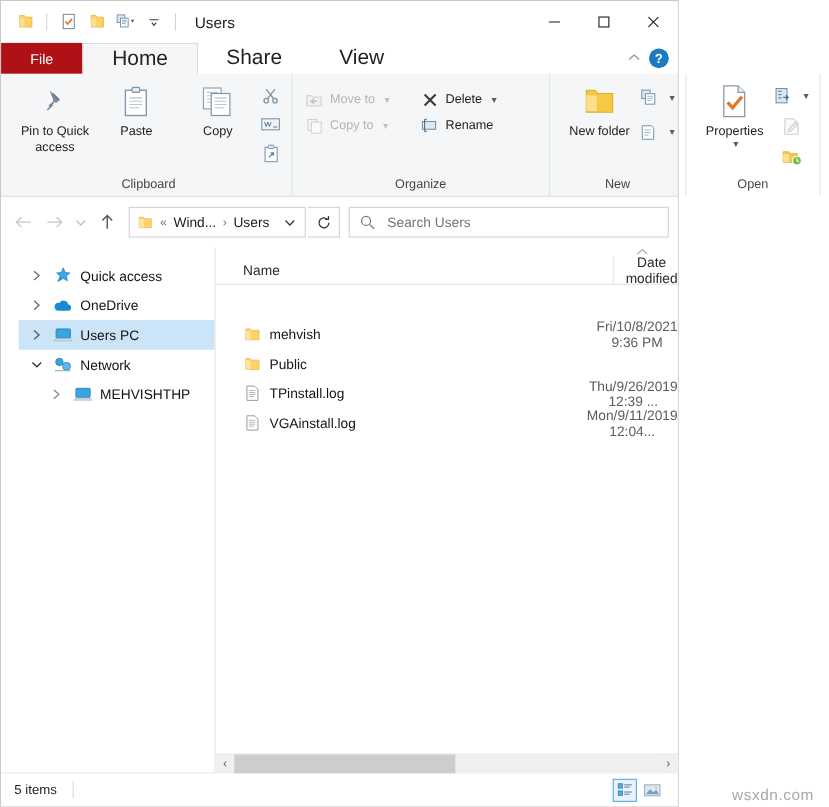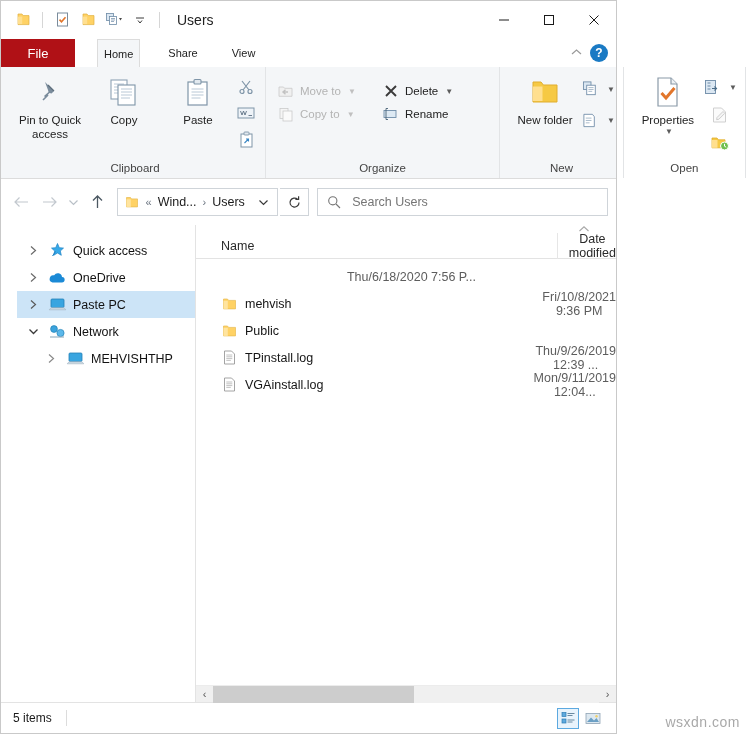--- a/index.html
+++ b/index.html
@@ -27,21 +27,21 @@
   .win-title { margin-left:12px; font-size:14px; color:#222; font-family:"Liberation Sans", sans-serif; }
   .caption-btns { margin-left:auto; display:flex; height:38px; }
   .cap-btn { width:45px; height:38px; display:flex; align-items:center; justify-content:center; }
 
   
   .tabstrip { height:28px; flex:0 0 28px; display:flex; align-items:flex-start; background:#ffffff; position:relative; }
   .tab-file {
     background:#b01116; color:#fff; height:28px; width:74px;
     display:flex; align-items:center; justify-content:center; font-size:13px;
   }
-  .tab { height:28px; padding:0 6px; display:flex; align-items:center; font-size:11px; color:#222; background:transparent;margin-left:22px; }
+  .tab { height:28px; padding:0 26px; display:flex; align-items:center; font-size:19px; color:#222; background:transparent; }
   .tab.active { background:#f4f6f8; border-top:1px solid #dcdcdc; border-left:1px solid #dcdcdc; border-right:1px solid #dcdcdc; }
   .tabstrip-right { margin-left:auto; display:flex; align-items:center; gap:6px; padding-right:8px; height:28px; }
   .help-circle { width:18px; height:18px; border-radius:50%; background:#1a7ac4; color:#fff; font-size:12px; display:flex; align-items:center; justify-content:center; font-weight:bold; }
 
   
   .ribbon {
     flex:0 0 112px; height:112px; background:#f4f6f8; border-bottom:1px solid #dcdcdc;
     display:flex; align-items:stretch; padding-left:4px;
   }
   .rgroup { display:flex; flex-direction:column; height:100%; position:relative; }
@@ -206,38 +206,38 @@
             <svg width="30" height="30" viewBox="0 0 30 30">
               <path d="M10 4l9 9-2.5 2.5-2-.5-4 4.5-1.5-1.5 4.5-4-.5-2z" fill="#7a8c9c"></path>
               <path d="M8 22l5-5" stroke="#7a8c9c" stroke-width="1.6"></path>
               <path d="M13 7l6 6" stroke="#5d6e7c" stroke-width="1.2"></path>
             </svg>
           </div>
           <div class="lbl">Pin to Quick access</div>
         </div>
         <div class="big-btn">
           <div class="big-ico">
+            <svg width="28" height="30" viewBox="0 0 28 30">
+              <rect x="4" y="4" width="19" height="23" fill="#fff" stroke="#7f95a8" stroke-width="1.2"></rect>
+              <rect x="10" y="1.5" width="7" height="4.5" rx="1" fill="#e2e9ef" stroke="#7f95a8" stroke-width="1.1"></rect>
+              <path d="M7.5 11h12M7.5 14h12M7.5 17h12M7.5 20h9" stroke="#b9c8d6" stroke-width="1"></path>
+            </svg>
+          </div>
+          <div class="lbl">Paste</div>
+        </div>
+        <div class="big-btn">
+          <div class="big-ico">
             <svg width="32" height="30" viewBox="0 0 32 30">
               <rect x="3" y="2" width="16" height="19" fill="#fff" stroke="#8fa3b5" stroke-width="1.1"></rect>
               <path d="M6 6h10M6 9h10M6 12h10M6 15h8" stroke="#b9c8d6" stroke-width="1"></path>
               <rect x="10" y="7" width="17" height="20" fill="#fff" stroke="#7f95a8" stroke-width="1.1"></rect>
               <path d="M13 11h11M13 14h11M13 17h11M13 20h9" stroke="#b9c8d6" stroke-width="1"></path>
             </svg>
           </div>
           <div class="lbl">Copy</div>
-        </div>
-        <div class="big-btn">
-          <div class="big-ico">
-            <svg width="28" height="30" viewBox="0 0 28 30">
-              <rect x="4" y="4" width="19" height="23" fill="#fff" stroke="#7f95a8" stroke-width="1.2"></rect>
-              <rect x="10" y="1.5" width="7" height="4.5" rx="1" fill="#e2e9ef" stroke="#7f95a8" stroke-width="1.1"></rect>
-              <path d="M7.5 11h12M7.5 14h12M7.5 17h12M7.5 20h9" stroke="#b9c8d6" stroke-width="1"></path>
-            </svg>
-          </div>
-          <div class="lbl">Paste</div>
         </div>
         <div class="icon-stack">
           <div class="icon-only">
             <svg width="16" height="16" viewBox="0 0 16 16">
               <path d="M4 2l7 9M12 2l-7 9" stroke="#7f95a8" stroke-width="1.2" fill="none"></path>
               <circle cx="4" cy="12.5" r="2" fill="none" stroke="#7f95a8" stroke-width="1.2"></circle>
               <circle cx="12" cy="12.5" r="2" fill="none" stroke="#7f95a8" stroke-width="1.2"></circle>
             </svg>
           </div>
           <div class="icon-only">
@@ -503,21 +503,21 @@
           <svg width="9" height="11" viewBox="0 0 9 11">
               <path d="M2 1.5L6.5 5.5 2 9.5" fill="none" stroke="#5a5a5a" stroke-width="1.2"></path>
             </svg>
         </span>
         <span class="nav-ico">
           <svg width="19" height="15" viewBox="0 0 19 15">
             <rect x="3" y="2" width="13" height="8.5" rx="1" fill="#39a5e0" stroke="#2481b8" stroke-width=".8"></rect>
             <path d="M1.2 12.8h16.6l-1.8-2H3z" fill="#d2dde5" stroke="#9fb2bf" stroke-width=".6"></path>
           </svg>
         </span>
-        <span>Paste PC</span>
+        <span>Users PC</span>
       </div>
 
       <div class="nav-item">
         <span class="nav-chev">
           <svg width="11" height="9" viewBox="0 0 11 9">
               <path d="M1.5 2.5L5.5 6.5 9.5 2.5" fill="none" stroke="#3a3a3a" stroke-width="1.3"></path>
             </svg>
         </span>
         <span class="nav-ico">
           <svg width="19" height="16" viewBox="0 0 19 16">
@@ -552,21 +552,20 @@
           </svg>
       </div>
 
       <div class="colhdr">
         <div class="col-name">Name</div>
         <div class="col-date">Date modified</div>
       </div>
 
       <div class="rows">
         <div class="row">
-          <div class="cdate">Thu/6/18/2020 7:56 P...</div>
         </div>
 
         <div class="row">
           <div class="cname">
             <span class="fico">
               <svg width="15" height="14" viewBox="0 0 15 14">
                 <path d="M1.5 2h4l1.1 1.4H13.5v8.5h-12z" fill="#ffd265" stroke="#e6ba52" stroke-width=".7"></path>
                 <path d="M1.5 3.8h4.3v8.1H1.5z" fill="#ffe49f"></path>
               </svg>
             </span>

